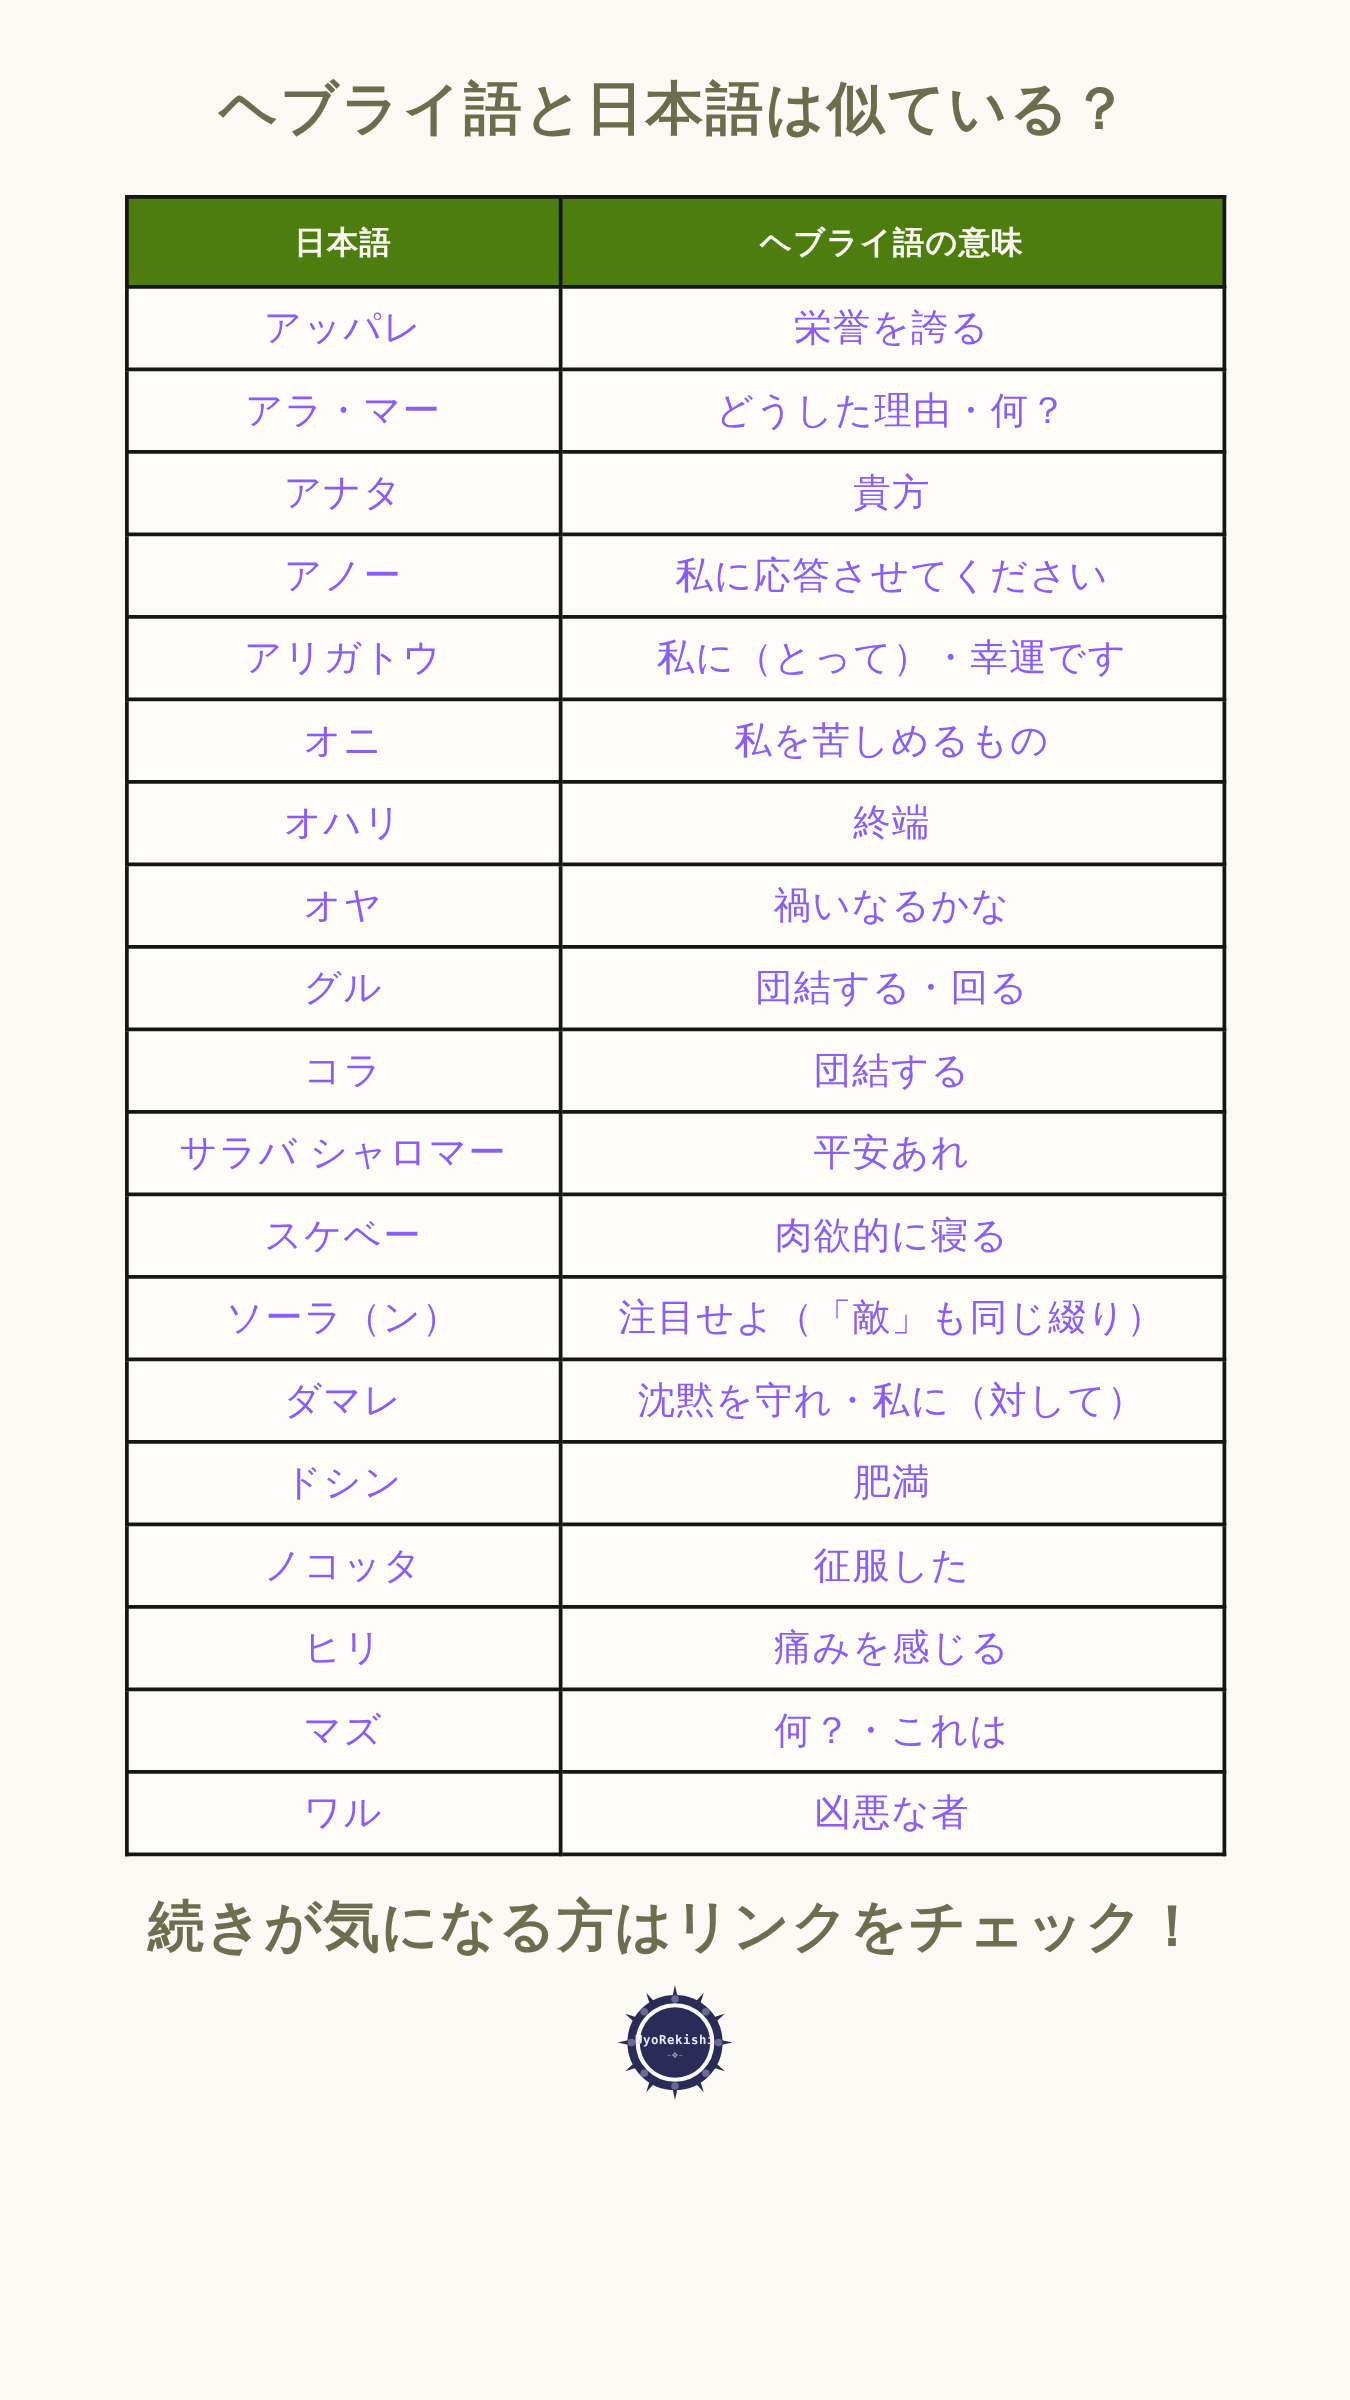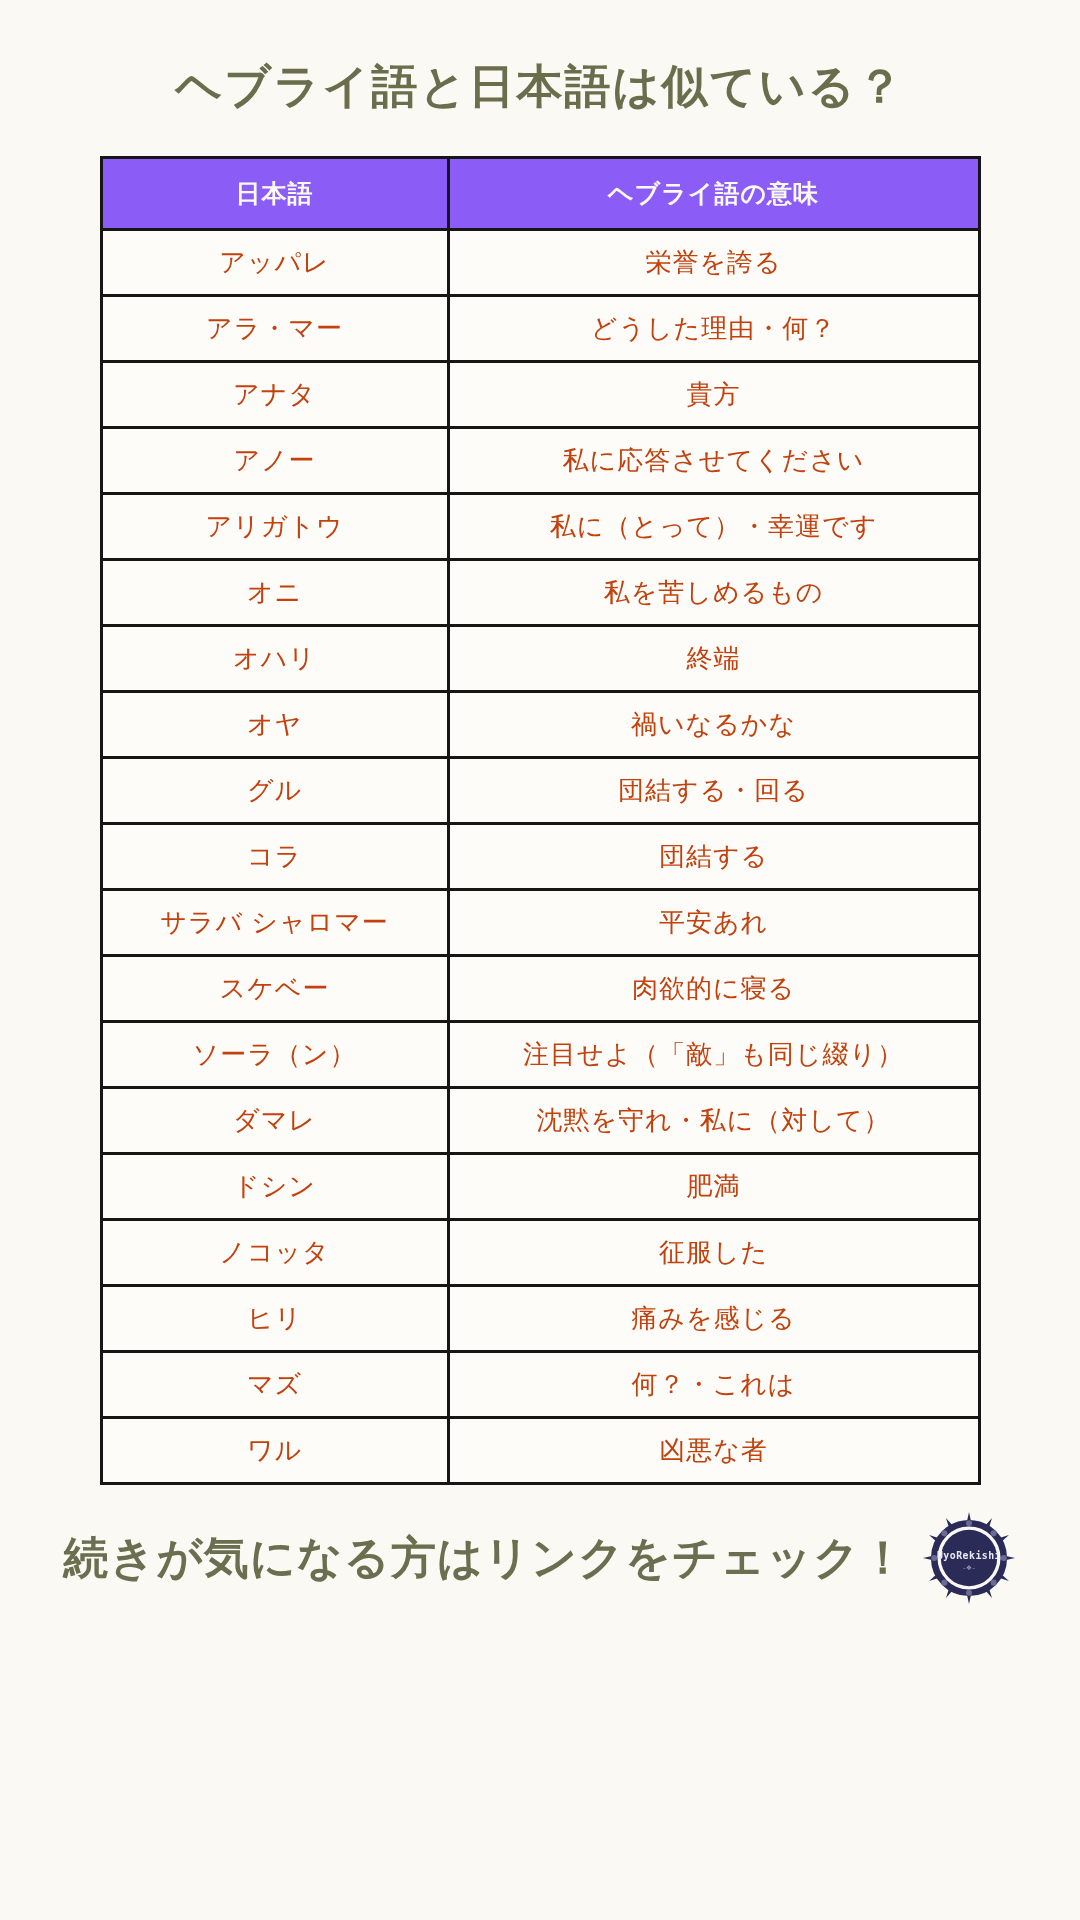--- a/index.html
+++ b/index.html
@@ -33,40 +33,41 @@
   }
   table.word-table th,
   table.word-table td {
     border: 3px solid #161616;
     text-align: center;
     vertical-align: middle;
     padding: 0 10px;
   }
   table.word-table th {
     height: 69px;
-    background: #8b5cf6;
+    background: #4d7c0f;
     color: #fbfaf2;
     font-size: 25px;
     font-weight: bold;
     letter-spacing: 1px;
   }
   table.word-table td {
     height: 63px;
-    font-size: 26px;
-    color: #c2410c;
+    font-size: 30px;
+    color: #8b5cf6;
     letter-spacing: 1px;
   }
   col.col-japanese { width: 347px; }
   col.col-meaning  { width: 531px; }
   .footer {
     margin-top: 26px;
     display: flex;
     align-items: center;
     justify-content: center;
     gap: 16px;
+    flex-direction: column;
   }
   .footer-cta {
     font-size: 45px;
     font-weight: bold;
     letter-spacing: 1px;
     color: #6c6f4f;
     white-space: nowrap;
   }
   .logo-badge {
     width: 94px;

